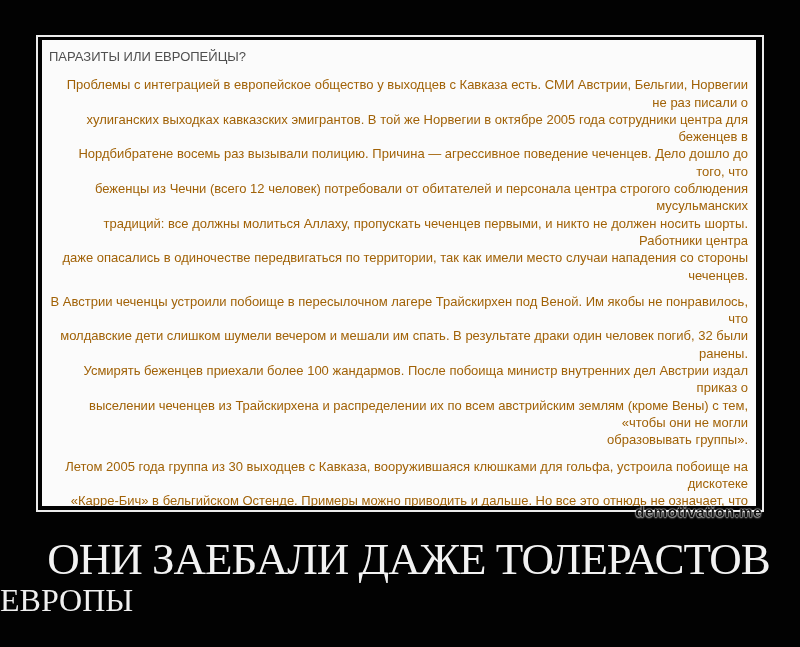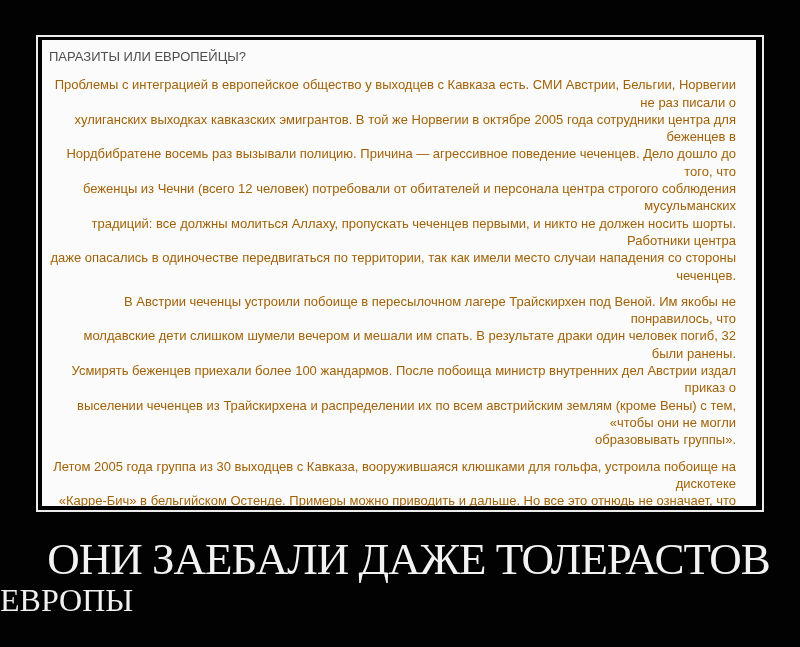--- a/index.html
+++ b/index.html
@@ -27,21 +27,21 @@
   }
   
   .doc {
     position: absolute;
     left: 4px;
     top: 3px;
     width: 714px;
     height: 466px;
     background: #fbfbfb;
     box-sizing: border-box;
-    padding: 8px 20px 0 7px;
+    padding: 8px 8px 0 7px;
     overflow: hidden;
   }
   .doc-title {
     margin: 0 0 11px 0;
     font-size: 13px;
     line-height: 17.3px;
     color: #4f4f4f;
     white-space: pre-line;
   }
   .doc-p {
@@ -111,18 +111,19 @@
 Усмирять беженцев приехали более 100 жандармов. После побоища министр внутренних дел Австрии издал приказ о
 выселении чеченцев из Трайскирхена и распределении их по всем австрийским землям (кроме Вены) с тем, «чтобы они не могли
 образовывать группы».</p>
       <p class="doc-p">Летом 2005 года группа из 30 выходцев с Кавказа, вооружившаяся клюшками для гольфа, устроила побоище на дискотеке
 «Карре-Бич» в бельгийском Остенде. Примеры можно приводить и дальше. Но все это отнюдь не означает, что так ведут себя
 все кавказские эмигранты.</p>
 
     </div>
   </div>
 
+  <div class="watermark">demotivation.me</div>
 
   <div class="caption-title">ОНИ ЗАЕБАЛИ ДАЖЕ ТОЛЕРАСТОВ</div>
 
   <div class="caption-subtitle">ЕВРОПЫ</div>
 
 </div>
 
 </body></html>

